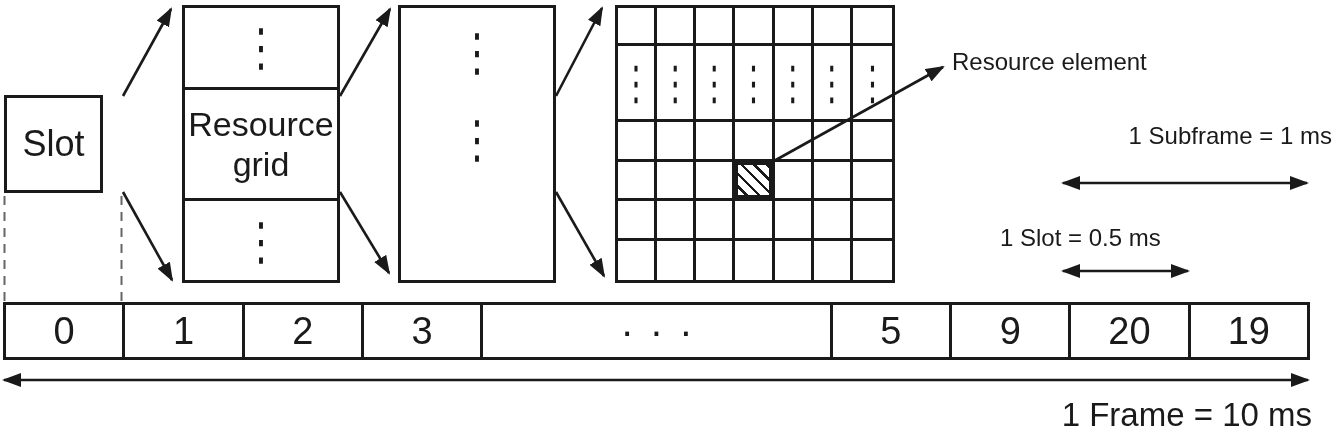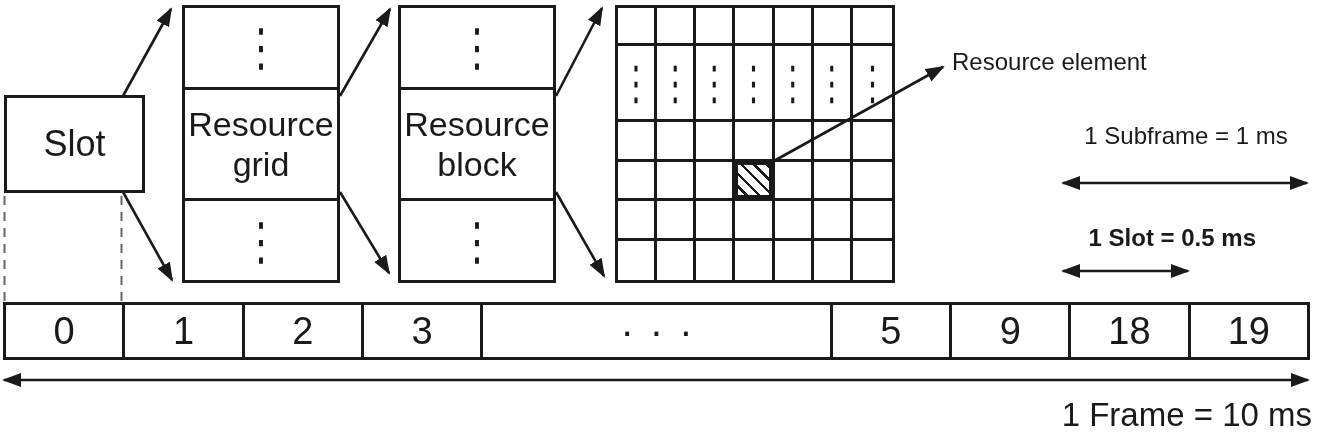--- a/index.html
+++ b/index.html
@@ -2,21 +2,21 @@
 <html><head>
 <meta charset="utf-8">
 <style>
   * { margin:0; padding:0; box-sizing:border-box; }
   html,body { background:#ffffff; }
   body { font-family:"Liberation Sans", sans-serif; color:#1a1a1a; }
   .canvas { position:relative; width:1333px; height:438px; background:#fff; overflow:hidden; }
 
   
   .box { position:absolute; border:3px solid #1a1a1a; background:#fff; }
-  .slot-box { left:4px; top:95px; width:141px; height:98px;
+  .slot-box { left:4px; top:95px; width:99px; height:98px;
               display:flex; align-items:center; justify-content:center; font-size:36px; }
   .tri-box { top:5px; width:158px; height:278px; display:flex; flex-direction:column; }
   .grid-box  { left:182px; }
   .block-box { left:398px; }
   .tri-box .sec { display:flex; align-items:center; justify-content:center; }
   .tri-box .top, .tri-box .bot { height:87px; }
   .tri-box .mid { height:124px; border-top:3px solid #1a1a1a; border-bottom:3px solid #1a1a1a;
                   text-align:center; font-size:34px; line-height:1.18; padding:12px 2px; }
   .vdots { font-size:38px; line-height:1; transform:scaleY(1.35); display:inline-block; }
 
@@ -36,22 +36,22 @@
   .timeline { position:absolute; left:3px; top:302px; width:1307px; height:58px;
               border:3px solid #1a1a1a; background:#fff; display:flex; }
   .tcell { flex:1; border-right:3px solid #1a1a1a; display:flex; align-items:center;
            justify-content:center; font-size:38px; }
   .tcell:last-child { border-right:none; }
   .tcell.wide { flex:2.98; letter-spacing:16px; text-indent:16px; font-size:40px; }
 
   
   .lbl { position:absolute; white-space:nowrap; font-size:24px; }
   .lbl-resource-element { left:952px; top:48px; }
-  .lbl-subframe { left:1040px; top:122px; width:292px; text-align:center; }
-  .lbl-slot-ms  { left:1000px; top:224px; width:256px; text-align:right;font-weight:bold; }
+  .lbl-subframe { left:1040px; top:122px; width:292px; text-align:right; }
+  .lbl-slot-ms  { left:1000px; top:224px; width:256px; text-align:left; }
   .lbl-frame    { left:0px; top:396px; width:1312px; text-align:right; font-size:33px; }
 
   .overlay { position:absolute; left:0; top:0; width:1333px; height:438px; pointer-events:none; }
 </style>
 </head>
 <body>
 
 <div class="canvas">
 
   <div class="box slot-box">
@@ -65,21 +65,20 @@
     <div class="sec mid">Resource grid</div>
     <div class="sec bot">
       <span class="vdots">⋮</span>
     </div>
   </div>
 
   <div class="box tri-box block-box">
     <div class="sec top">
       <span class="vdots">⋮</span>
     </div>
-    <div class="sec mid">Resource block</div>
     <div class="sec bot">
       <span class="vdots">⋮</span>
     </div>
   </div>
 
   <div class="matrix">
       <div class="mcell"></div>
       <div class="mcell"></div>
       <div class="mcell"></div>
       <div class="mcell"></div>
@@ -143,21 +142,21 @@
   <div class="lbl lbl-frame">1 Frame = 10 ms</div>
 
   <div class="timeline">
       <div class="tcell">0</div>
       <div class="tcell">1</div>
       <div class="tcell">2</div>
       <div class="tcell">3</div>
       <div class="tcell wide">···</div>
       <div class="tcell">5</div>
       <div class="tcell">9</div>
-      <div class="tcell">18</div>
+      <div class="tcell">20</div>
       <div class="tcell">19</div>
     </div>
 
   <svg class="overlay" width="1333" height="438" viewBox="0 0 1333 438" xmlns="http://www.w3.org/2000/svg">
     <defs>
       <marker id="ah" markerUnits="userSpaceOnUse" markerWidth="19" markerHeight="14" refX="17" refY="7" orient="auto-start-reverse">
         <path d="M0,0 L19,7 L0,14 Z" fill="#1a1a1a"></path>
       </marker>
     </defs>
 

